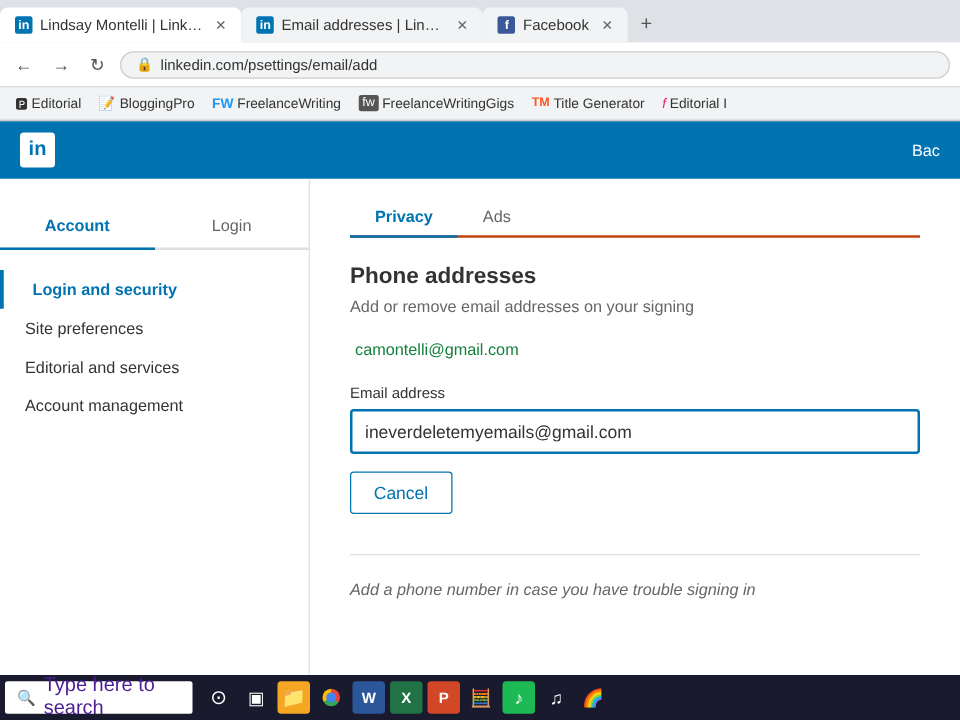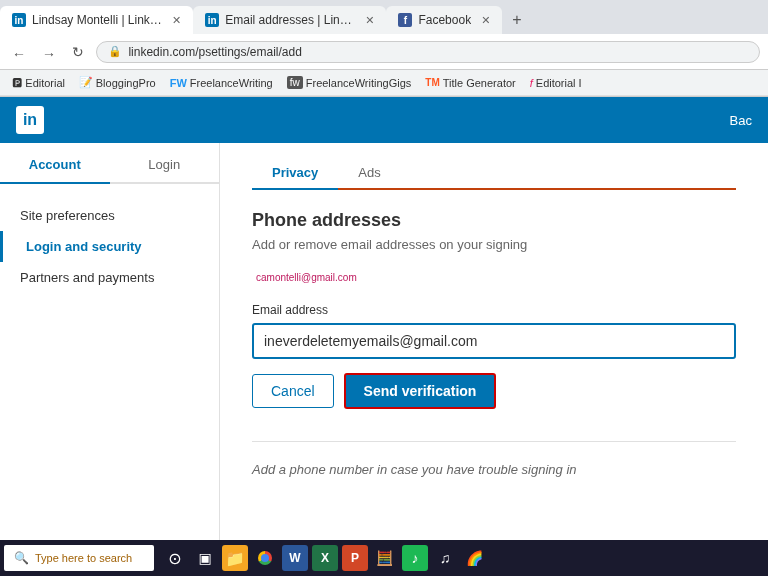--- a/index.html
+++ b/index.html
@@ -22,47 +22,47 @@
 
     
     .li-header { background: #0073b1; display: flex; align-items: center; padding: 0 16px; height: 46px; }
     .li-logo { background: #fff; color: #0073b1; font-weight: bold; font-size: 16px; width: 28px; height: 28px; display: flex; align-items: center; justify-content: center; border-radius: 3px; flex-shrink: 0; }
     .li-header-right { margin-left: auto; color: #fff; font-size: 13px; }
 
     
     .main-content { display: flex; height: calc(576px - 34px - 36px - 26px - 46px); }
 
     
-    .sidebar { width: 220px; padding: 4px 0; border-right: 1px solid #e0e0e0; flex-shrink: 0; }
+    .sidebar { width: 248px; padding: 20px 0; border-right: 1px solid #e0e0e0; flex-shrink: 0; }
     .sidebar-tabs { display: flex; border-bottom: 2px solid #e0e0e0; margin-bottom: 16px; }
     .sidebar-tab { flex: 1; text-align: center; padding: 10px 0; font-size: 13px; color: #666; cursor: pointer; }
     .sidebar-tab.active { color: #0073b1; border-bottom: 2px solid #0073b1; margin-bottom: -2px; font-weight: bold; }
     .sidebar-item { padding: 8px 20px; font-size: 13px; color: #333; cursor: pointer; display: flex; align-items: center; gap: 6px; }
     .sidebar-item.active { color: #0073b1; border-left: 3px solid #0073b1; padding-left: 17px; font-weight: bold; }
 
     
     .content-area { flex: 1; padding: 24px 32px; overflow-y: auto; }
     .section-title { font-size: 18px; font-weight: bold; color: #333; margin-bottom: 6px; }
     .section-subtitle { font-size: 13px; color: #666; margin-bottom: 20px; }
     .subsection-label { font-size: 13px; color: #333; margin-bottom: 12px; }
-    .email-display { font-size: 10px; color: #be185d; margin-bottom: 20px; padding-left: 4px; }
+    .email-display { font-size: 13px; color: #15803d; margin-bottom: 20px; padding-left: 4px; }
     .form-label { font-size: 12px; color: #333; margin-bottom: 6px; }
     .email-input-wrapper { position: relative; margin-bottom: 14px; }
     .email-input { width: 100%; padding: 8px 10px; border: 2px solid #0073b1; border-radius: 3px; font-size: 14px; color: #333; outline: none; }
     .btn-row { display: flex; gap: 10px; align-items: center; margin-bottom: 32px; position: relative; }
     .btn-cancel { padding: 8px 18px; border: 1px solid #0073b1; background: #fff; color: #0073b1; border-radius: 3px; font-size: 14px; cursor: pointer; }
     .btn-send { padding: 8px 18px; background: #0073b1; color: #fff; border: 2px solid #cc0000; border-radius: 3px; font-size: 14px; cursor: pointer; font-weight: bold; }
     .phone-title { font-size: 18px; font-weight: bold; color: #333; margin-bottom: 6px; }
     .phone-subtitle { font-size: 13px; color: #666; font-style: italic; }
 
     
     .taskbar { position: fixed; bottom: 0; left: 0; right: 0; height: 36px; background: #1a1a2e; display: flex; align-items: center; z-index: 100; }
     .taskbar-search { display: flex; align-items: center; gap: 6px; background: #fff; border-radius: 2px; padding: 3px 10px; margin-left: 4px; height: 26px; width: 150px; }
     .taskbar-search-icon { color: #555; font-size: 12px; }
-    .taskbar-search-text { font-size: 11px; color: #a16207; }
+    .taskbar-search-text { font-size: 16px; color: #4c1d95; }
     .taskbar-icons { display: flex; align-items: center; gap: 4px; margin-left: 8px; }
     .taskbar-icon { width: 26px; height: 26px; border-radius: 3px; display: flex; align-items: center; justify-content: center; font-size: 14px; cursor: pointer; }
     .taskbar-icon.circle { border-radius: 50%; }
 
     
     .fav-li { background: #0073b1; color: white; font-size: 10px; font-weight: bold; width: 14px; height: 14px; display: flex; align-items: center; justify-content: center; border-radius: 2px; }
     .fav-fb { background: #3b5998; color: white; font-size: 10px; font-weight: bold; width: 14px; height: 14px; display: flex; align-items: center; justify-content: center; border-radius: 2px; }
     .fav-chrome { width: 14px; height: 14px; border-radius: 50%; background: conic-gradient(#ea4335 0deg 120deg, #34a853 120deg 240deg, #fbbc04 240deg 360deg); position: relative; }
     .fav-chrome::after { content:''; position:absolute; top:3px; left:3px; width:8px; height:8px; border-radius:50%; background:#4285f4; }
 
@@ -137,29 +137,32 @@
 
 <div class="main-content">
 
   <div class="sidebar">
 
     <div class="sidebar-tabs">
       <div class="sidebar-tab active">Account</div>
       <div class="sidebar-tab">Login</div>
     </div>
 
-    <div class="sidebar-item">
-      <span>Site preferences</span>
-    </div>
     <div class="sidebar-item active">
       <span></span>
       <span>Login and security</span>
     </div>
     <div class="sidebar-item">
-      <span>Partners and payments</span>
+      <span>Site preferences</span>
+    </div>
+    <div class="sidebar-item">
+      <span>Editorial and services</span>
+    </div>
+    <div class="sidebar-item">
+      <span>Account management</span>
     </div>
   </div>
 
   <div class="content-area">
 
     <div style="display:flex; border-bottom: 2px solid #c2410c; margin-bottom: 20px; margin-top: -10px;">
       <div style="padding: 8px 20px; color: #0073b1; font-weight: bold; border-bottom: 2px solid #0073b1; margin-bottom: -2px; font-size:13px;">Privacy</div>
       <div style="padding: 8px 20px; color: #666; font-size:13px;">Ads</div>
     </div>
 
@@ -169,21 +172,20 @@
 
       <div class="email-display">camontelli@gmail.com</div>
 
       <div class="form-label">Email address</div>
       <div class="email-input-wrapper">
         <input class="email-input" type="text" value="ineverdeletemyemails@gmail.com" style="">
       </div>
 
       <div class="btn-row" style="position:relative;">
         <button class="btn-cancel">Cancel</button>
-        <button class="btn-send">Send verification</button>
 
         <div style="position:absolute; right:-180px; top:-80px; pointer-events:none;">
           <svg width="200" height="100">
             <defs>
               <marker id="arrowhead" markerWidth="10" markerHeight="7" refX="10" refY="3.5" orient="auto">
                 <polygon points="0 0, 10 3.5, 0 7" fill="#cc0000"></polygon>
               </marker>
             </defs>
             <line x1="160" y1="10" x2="70" y2="75" stroke="#cc0000" stroke-width="3" marker-end="url(#arrowhead)"></line>
           </svg>

